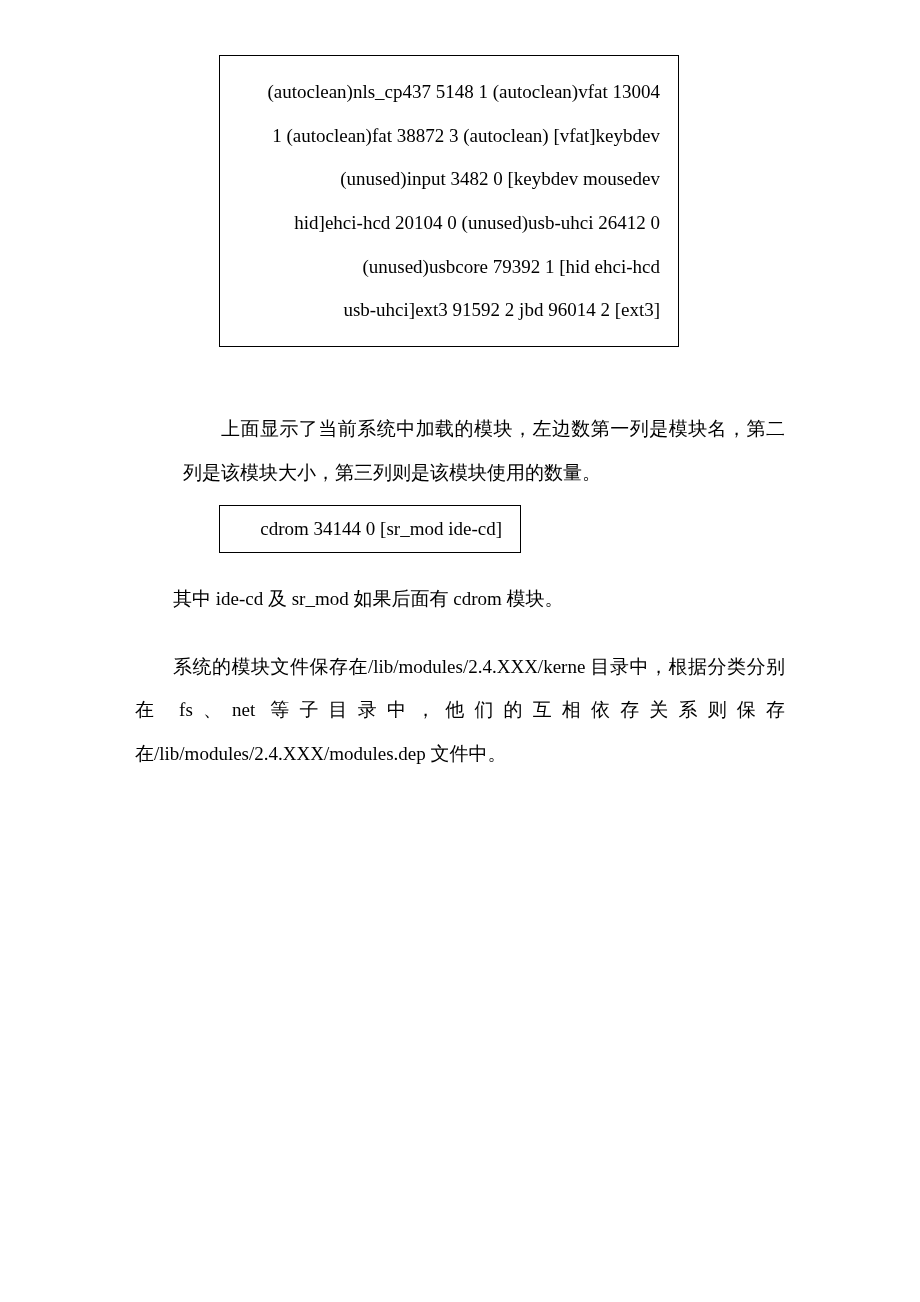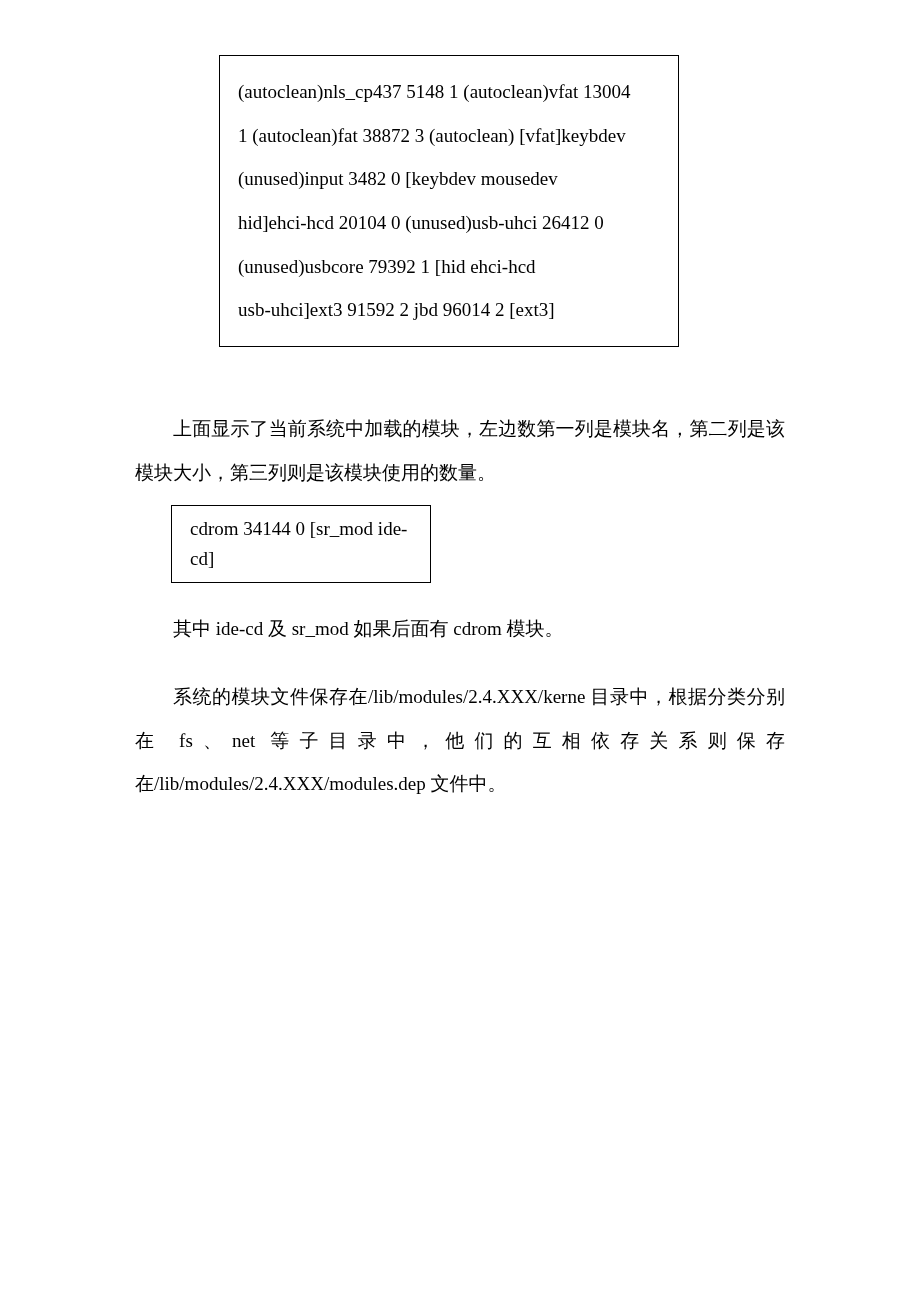--- a/index.html
+++ b/index.html
@@ -18,37 +18,39 @@
   }
   .code-box {
     border: 1px solid #000000;
     padding: 14px 18px;
     margin: 0 0 18px 84px;
     width: 460px;
     box-sizing: border-box;
     font-size: 19px;
     line-height: 2.3;
     font-family: "Times New Roman", serif;
+    text-align: right;
   }
   .code-box.small {
-    width: 260px;
+    width: 302px;
     padding: 8px 18px;
-    margin: 10px 0 18px 36px;
+    margin: 10px 0 18px 84px;
     line-height: 1.6;
   }
   .body-para {
     font-size: 19px;
     line-height: 2.3;
     margin: 24px 0 6px 0;
     text-indent: 2em;
     text-align: justify;
     font-family: "SimSun", "Times New Roman", serif;
   }
   .body-para.first-after-box {
     margin-top: 60px;
+    margin-left: 48px;
   }
 </style>
 </head>
 <body>
 
 <div class="page">
 
   <div class="code-box">
     <div>(autoclean)nls_cp437 5148 1 (autoclean)vfat 13004</div>
     <div>1 (autoclean)fat 38872 3 (autoclean) [vfat]keybdev</div>

